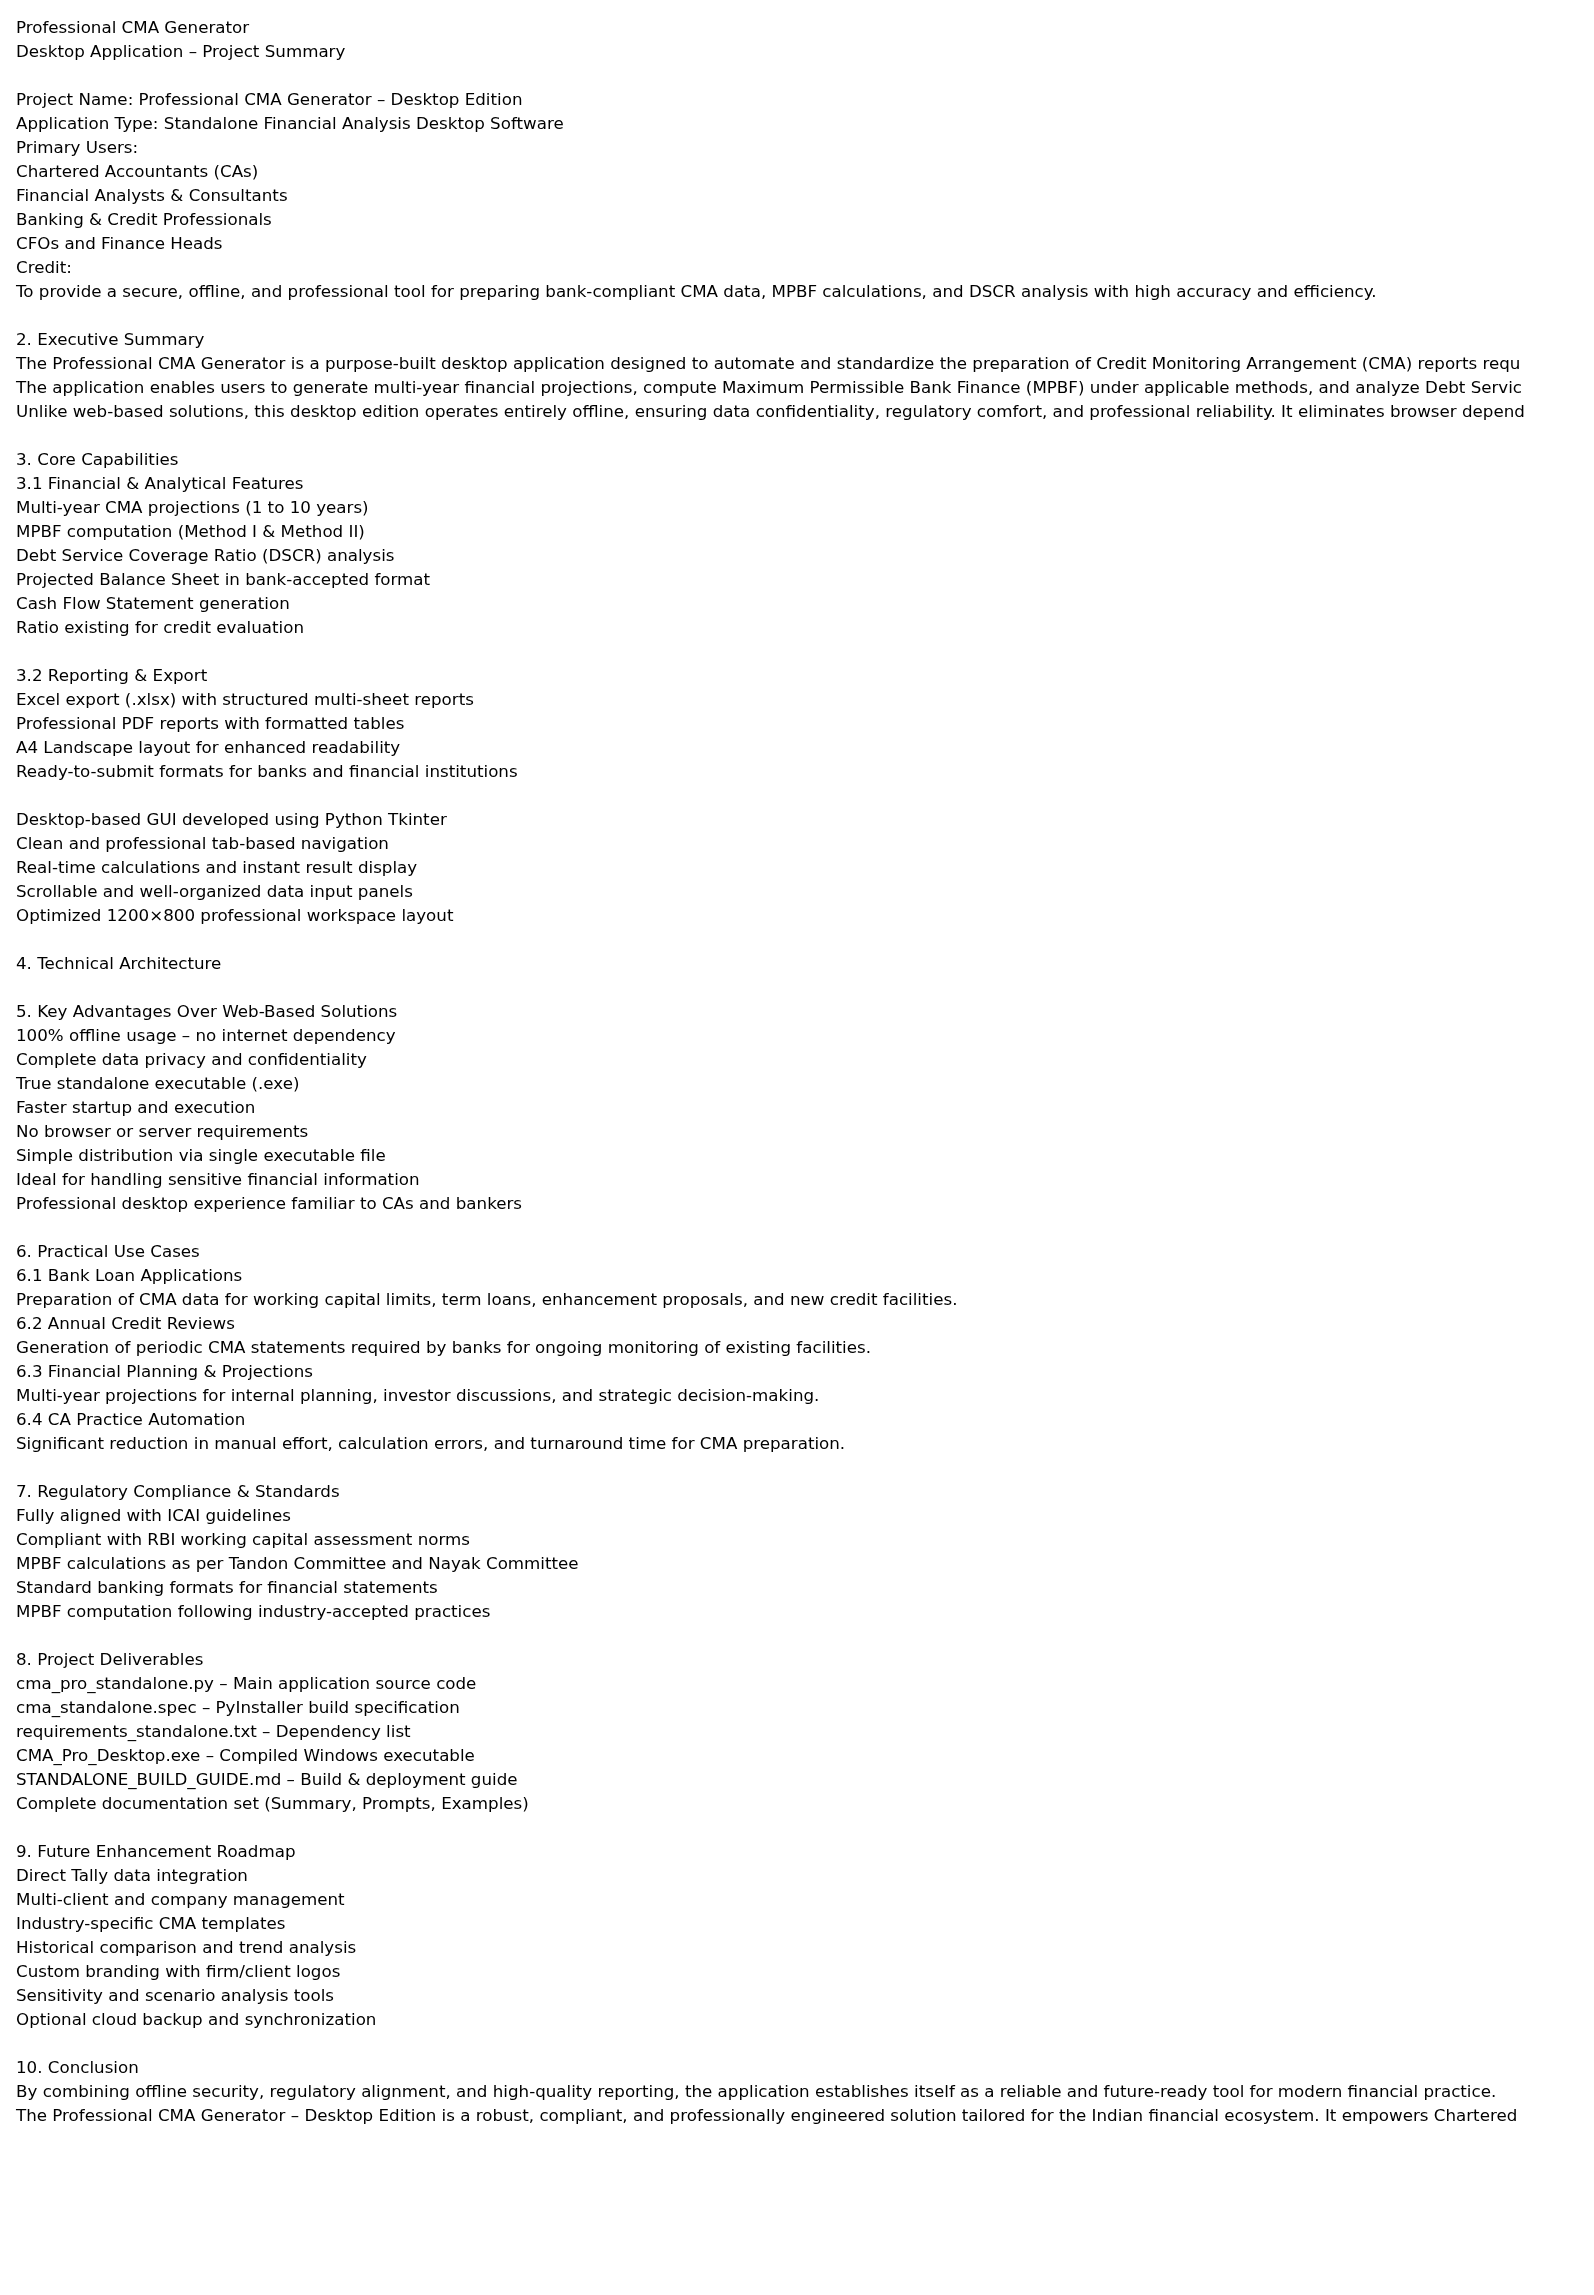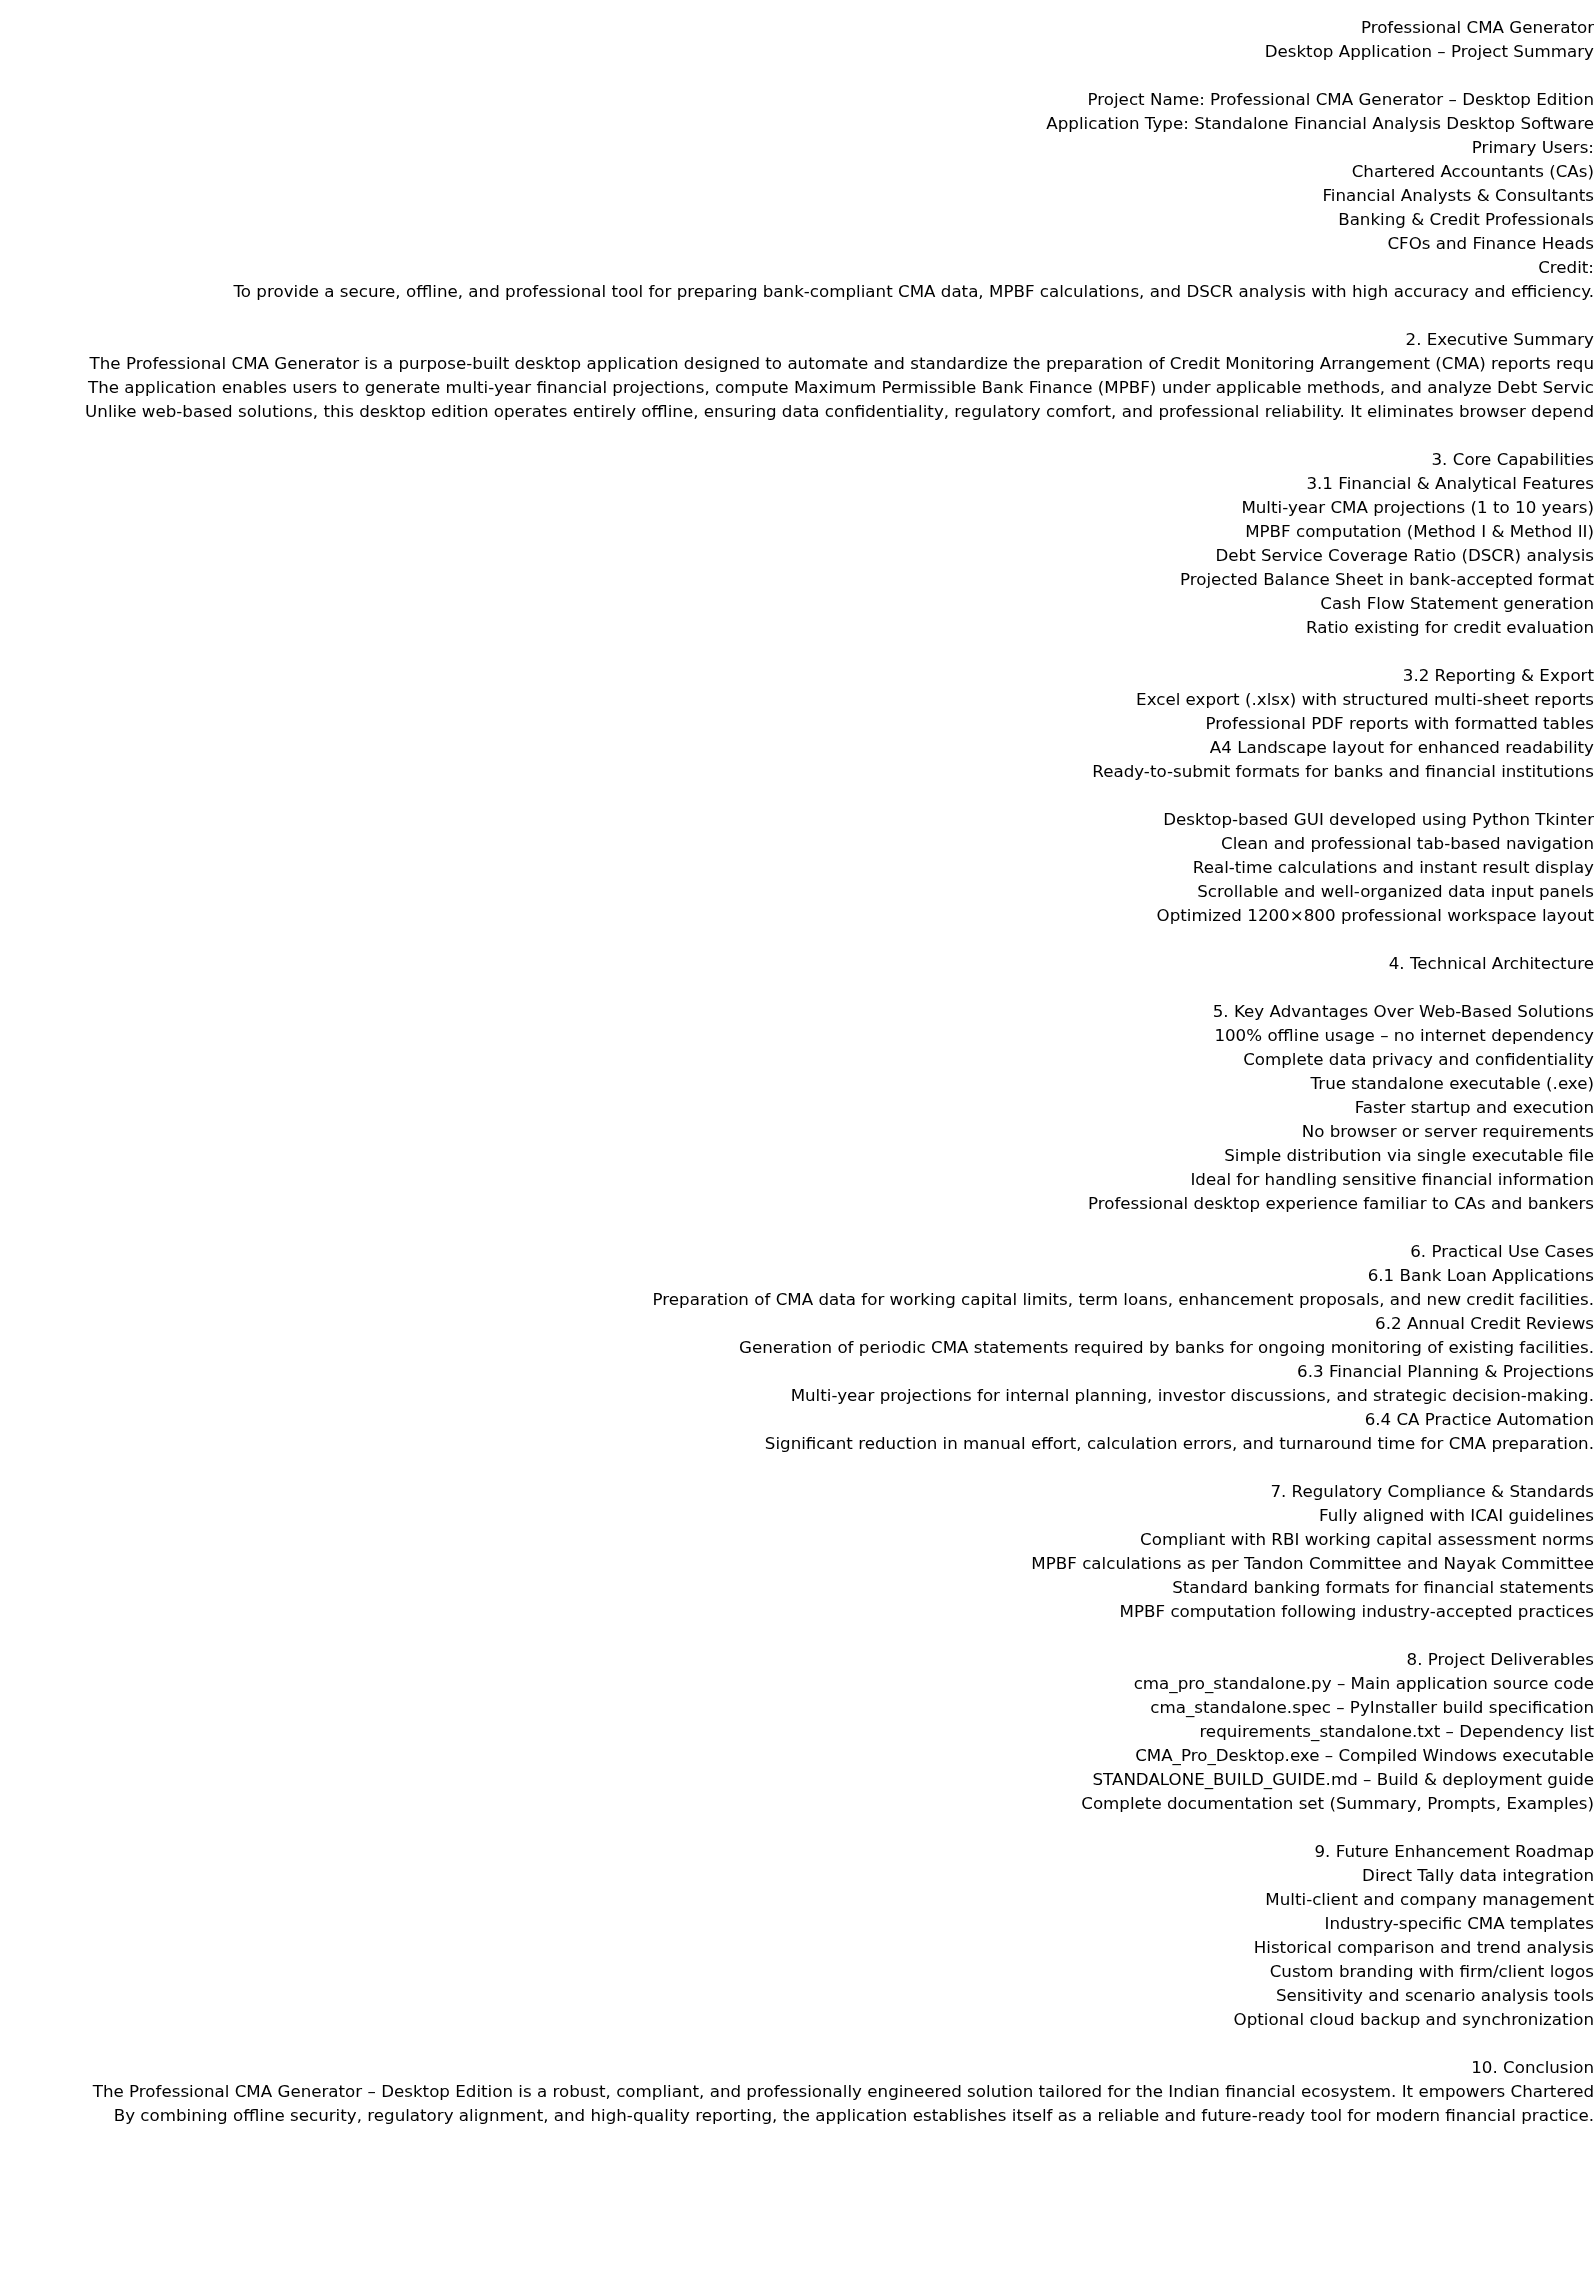--- a/index.html
+++ b/index.html
@@ -18,21 +18,20 @@
     top: 0;
     left: 0;
     width: 1594px;
     height: 2295px;
     box-sizing: border-box;
     padding: 15px 0 0 16px;
     font-family: "DejaVu Sans", sans-serif;
     font-size: 16.7px;
     line-height: 24px;
     color: #000000;
-    text-align: right;
   }
   .line {
     height: 24px;
     white-space: pre;
     overflow: visible;
   }
   .line.blank {
     height: 24px;
   }
 </style>
@@ -119,16 +118,16 @@
     <div class="line">9. Future Enhancement Roadmap</div>
     <div class="line">Direct Tally data integration</div>
     <div class="line">Multi-client and company management</div>
     <div class="line">Industry-specific CMA templates</div>
     <div class="line">Historical comparison and trend analysis</div>
     <div class="line">Custom branding with firm/client logos</div>
     <div class="line">Sensitivity and scenario analysis tools</div>
     <div class="line">Optional cloud backup and synchronization</div>
     <div class="line blank"></div>
     <div class="line">10. Conclusion</div>
+    <div class="line">By combining offline security, regulatory alignment, and high-quality reporting, the application establishes itself as a reliable and future-ready tool for modern financial practice.</div>
     <div class="line">The Professional CMA Generator – Desktop Edition is a robust, compliant, and professionally engineered solution tailored for the Indian financial ecosystem. It empowers Chartered</div>
-    <div class="line">By combining offline security, regulatory alignment, and high-quality reporting, the application establishes itself as a reliable and future-ready tool for modern financial practice.</div>
   </main>
 
 
 </body></html>

